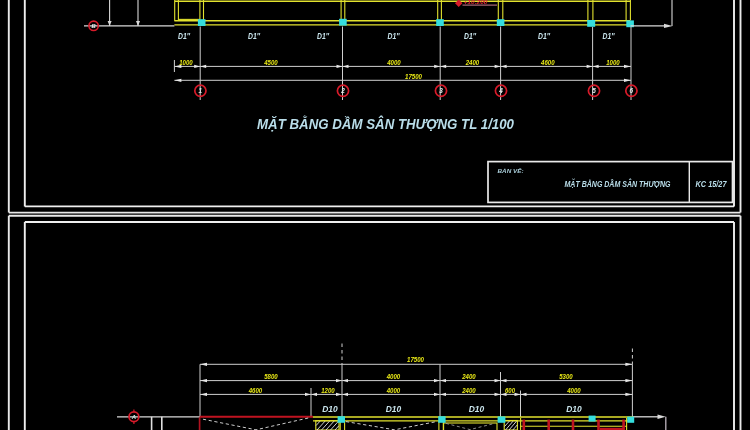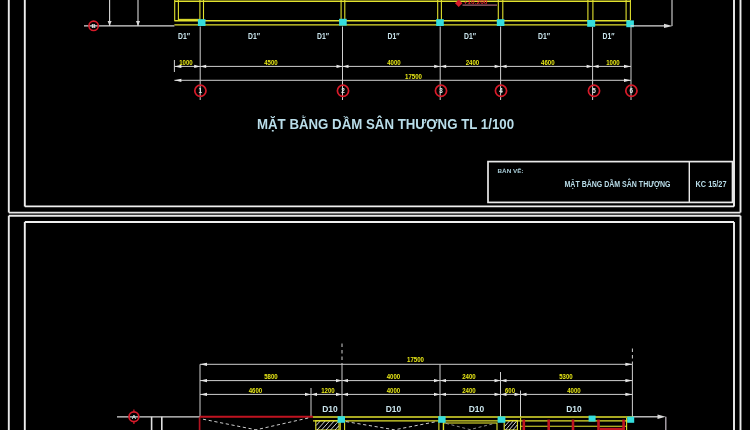--- a/index.html
+++ b/index.html
@@ -1,17 +1,17 @@
 <!DOCTYPE html>
 <html><head>
 <meta charset="utf-8">
 <style>
 html,body{margin:0;padding:0;background:#000;}
 #page{position:relative;width:750px;height:430px;background:#a3a3a3;overflow:hidden;
-font-family:"Liberation Sans", sans-serif;}
+font-family:"Liberation Sans", sans-serif;font-style:italic;}
 svg{position:absolute;left:0;top:0;}
 text{font-family:"Liberation Sans", sans-serif;}
 </style>
 </head>
 <body>
 <div id="page">
 <svg width="750" height="430" viewBox="0 0 750 430">
 
 <rect x="0" y="0" width="750" height="430" fill="#000000"></rect>
 

